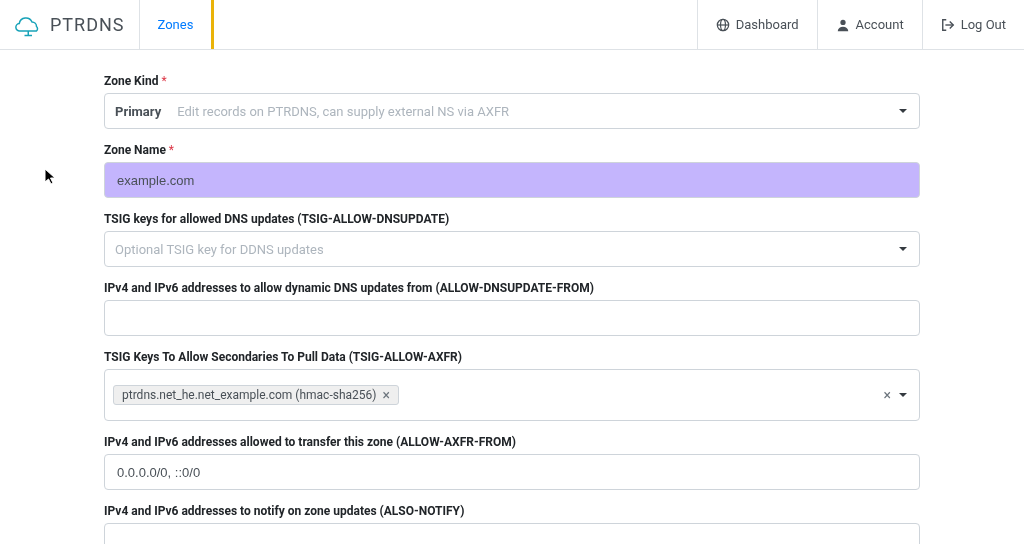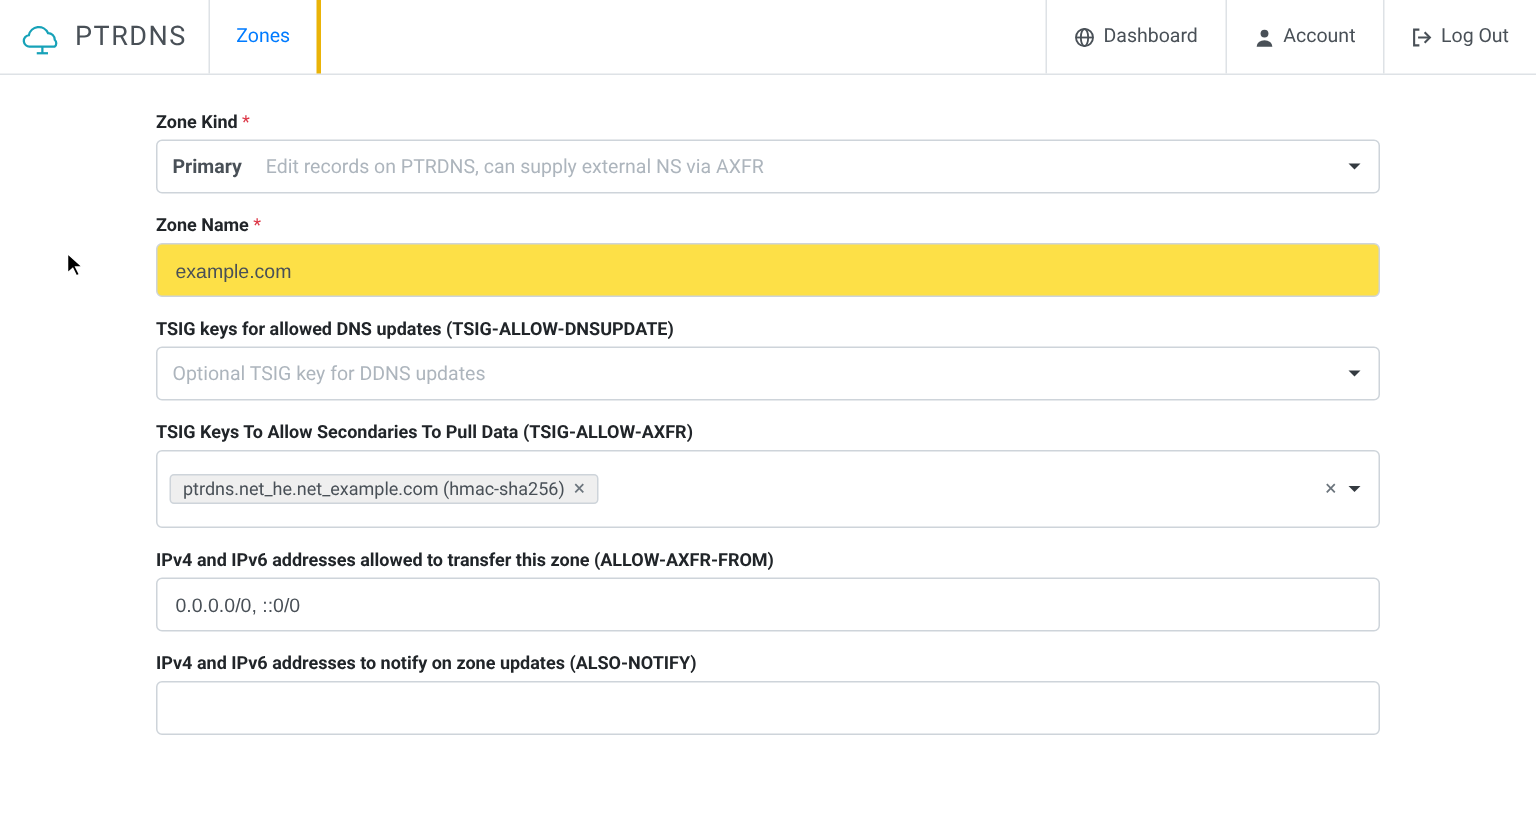--- a/index.html
+++ b/index.html
@@ -86,21 +86,21 @@
       line-height: 1.5;
       color: #495057;
       background: #fff;
       border: 1px solid #ced4da;
       border-radius: 4px;
     }
     .form-control::placeholder {
       color: #adb5bd;
     }
     .input-warn {
-      background: #fde047;
+      background: #c4b5fd;
     }
     .select-like {
       display: flex;
       align-items: center;
       width: 100%;
       height: 36px;
       padding: 0 10px;
       border: 1px solid #ced4da;
       border-radius: 4px;
       background: #fff;
@@ -228,20 +228,24 @@
   </div>
 
   <div class="form-group">
     <label class="form-label">TSIG keys for allowed DNS updates (TSIG-ALLOW-DNSUPDATE)</label>
     <div class="select-like">
       <span class="select-hint">Optional TSIG key for DDNS updates</span>
       <span class="select-caret"></span>
     </div>
   </div>
 
+  <div class="form-group">
+    <label class="form-label">IPv4 and IPv6 addresses to allow dynamic DNS updates from (ALLOW-DNSUPDATE-FROM)</label>
+    <input type="text" class="form-control" value="" style="">
+  </div>
 
   <div class="form-group">
     <label class="form-label">TSIG Keys To Allow Secondaries To Pull Data (TSIG-ALLOW-AXFR)</label>
     <div class="tag-input">
       <span class="tag">
         <span>ptrdns.net_he.net_example.com (hmac-sha256)</span>
         <span class="tag-x">×</span>
       </span>
       <span class="tag-clear">×</span>
       <span class="select-caret"></span>

